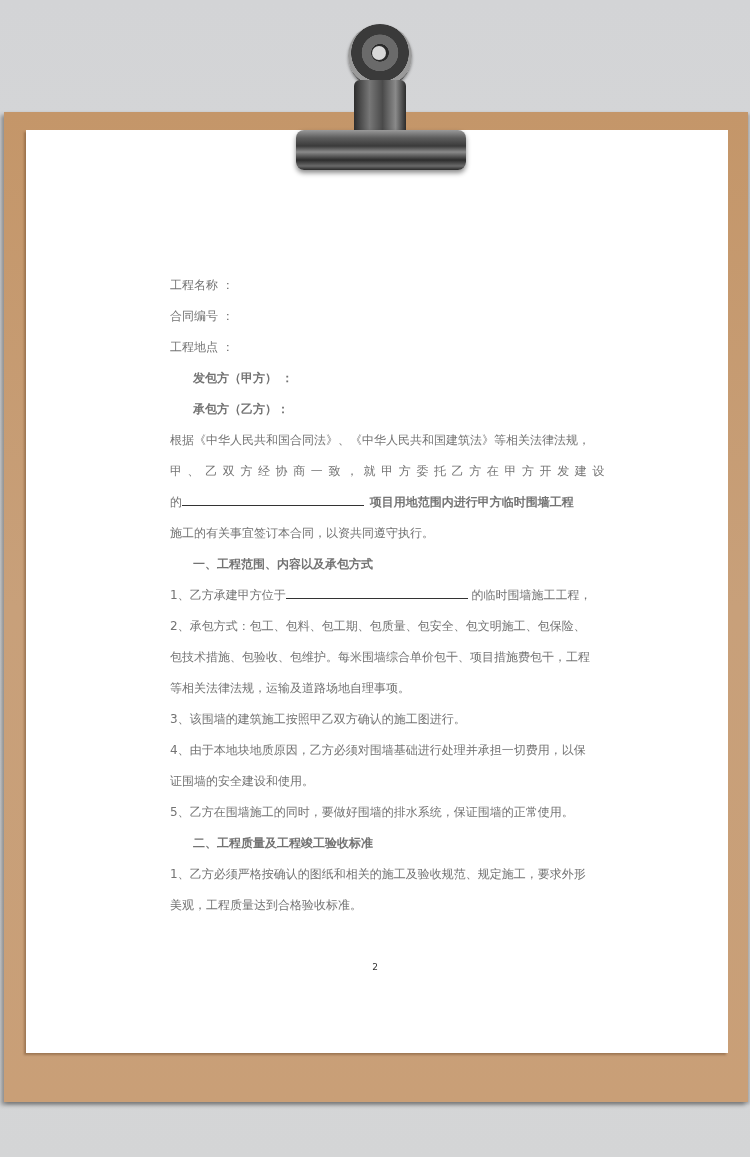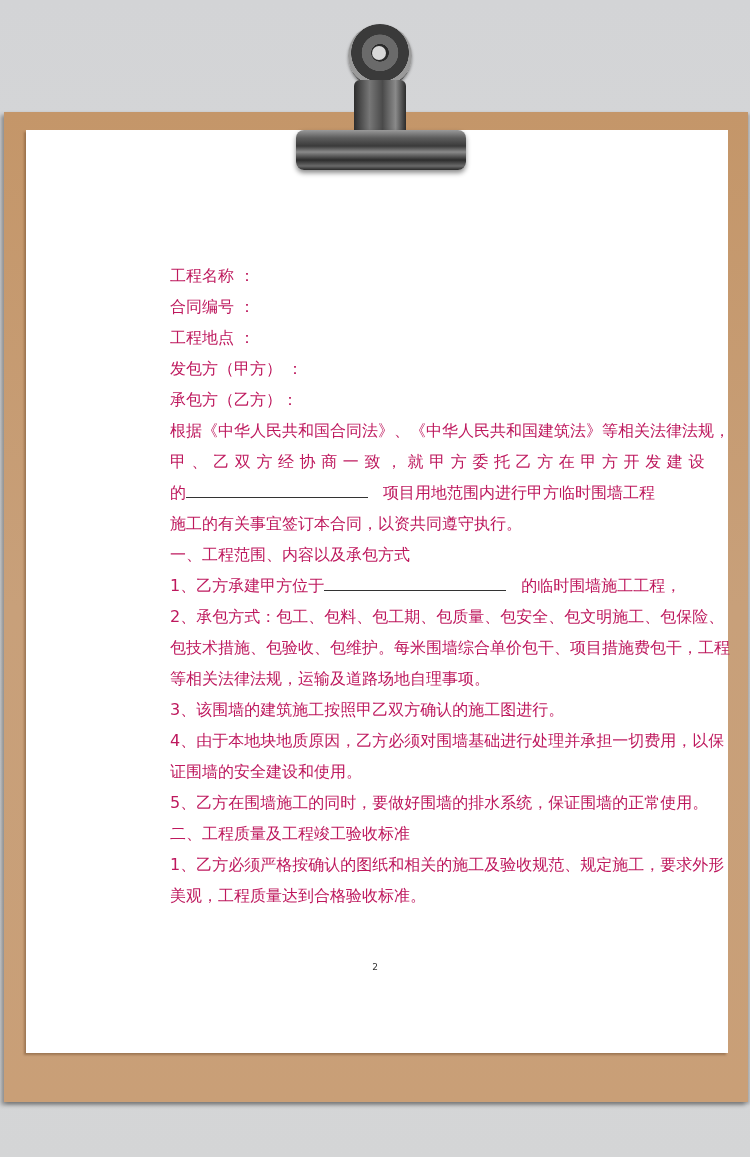--- a/index.html
+++ b/index.html
@@ -33,25 +33,25 @@
     background: linear-gradient(90deg, #2d2d2d 0%, #777 30%, #4a4a4a 55%, #8a8a8a 80%, #2b2b2b 100%);
     border-radius:6px 6px 2px 2px;
   }
   .clip-bar {
     position:absolute; left:0; top:106px; width:170px; height:40px;
     border-radius:8px;
     background: linear-gradient(180deg, #9a9a9a 0%, #5c5c5c 20%, #3a3a3a 40%, #8a8a8a 55%, #2c2c2c 75%, #6a6a6a 90%, #2a2a2a 100%);
     box-shadow: 0 3px 5px rgba(0,0,0,0.45);
   }
   .content {
-    position:absolute; left:170px; top:260px; width:412px;
-    font-size:16px; color:#be185d; line-height:31px;
+    position:absolute; left:170px; top:270px; width:412px;
+    font-size:12px; color:#737373; line-height:31px;
   }
   .line { white-space:nowrap; height:31px; }
-  .bold { font-weight:normal; }
+  .bold { font-weight:bold;margin-left:23px; }
   .justify-wide { letter-spacing:5.6px; }
   .blank { display:inline-block; border-bottom:1px solid #333; height:12px; vertical-align:baseline; }
   .pageno { position:absolute; left:0; width:750px; top:962px; text-align:center; font-size:9px; color:#333; }
 </style>
 </head>
 <body>
 
 <div class="board"></div>
 <div class="paper"></div>
 
@@ -66,28 +66,28 @@
   <div class="line">工程名称 ：</div>
   <div class="line">合同编号 ：</div>
   <div class="line">工程地点 ：</div>
   <div class="line bold">发包方（甲方） ：</div>
   <div class="line bold">承包方（乙方）：</div>
 
   <div class="line">根据《中华人民共和国合同法》、《中华人民共和国建筑法》等相关法律法规，</div>
   <div class="line justify-wide">甲、乙双方经协商一致，就甲方委托乙方在甲方开发建设</div>
   <div class="line">
     <span>的</span><span class="blank" style="width:182px;"></span>
-    <span style="margin-left:10px;">项目用地范围内进行甲方临时围墙工程</span>
+    <span style="margin-left:2px;font-weight:bold;">项目用地范围内进行甲方临时围墙工程</span>
   </div>
   <div class="line">施工的有关事宜签订本合同，以资共同遵守执行。</div>
 
   <div class="line bold">一、工程范围、内容以及承包方式</div>
   <div class="line">
     <span>1、乙方承建甲方位于</span><span class="blank" style="width:182px;"></span>
-    <span style="margin-left:10px;">的临时围墙施工工程，</span>
+    <span style="">的临时围墙施工工程，</span>
   </div>
   <div class="line">2、承包方式：包工、包料、包工期、包质量、包安全、包文明施工、包保险、</div>
   <div class="line">包技术措施、包验收、包维护。每米围墙综合单价包干、项目措施费包干，工程</div>
   <div class="line">等相关法律法规，运输及道路场地自理事项。</div>
   <div class="line">3、该围墙的建筑施工按照甲乙双方确认的施工图进行。</div>
   <div class="line">4、由于本地块地质原因，乙方必须对围墙基础进行处理并承担一切费用，以保</div>
   <div class="line">证围墙的安全建设和使用。</div>
   <div class="line">5、乙方在围墙施工的同时，要做好围墙的排水系统，保证围墙的正常使用。</div>
 
   <div class="line bold">二、工程质量及工程竣工验收标准</div>

